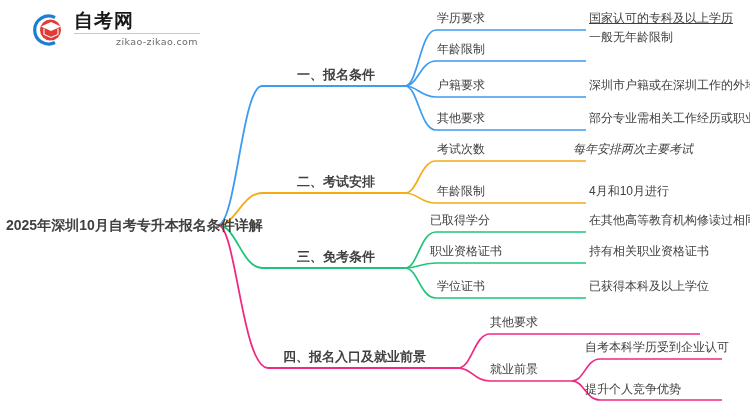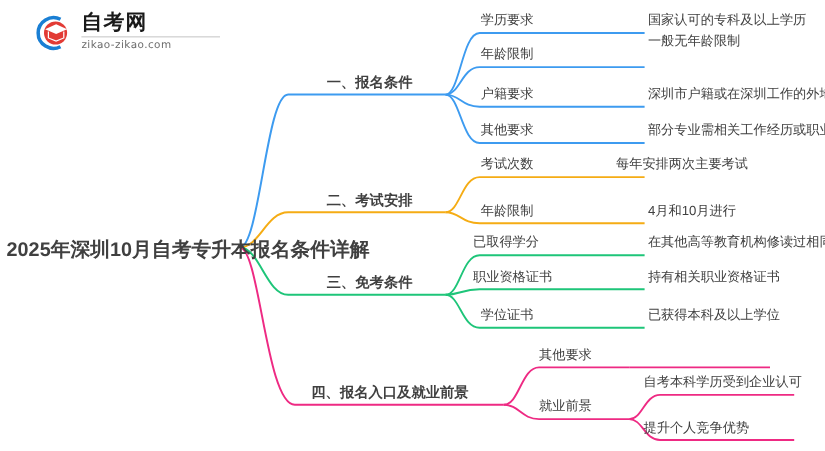--- a/index.html
+++ b/index.html
@@ -27,21 +27,21 @@
     height: 410px;
     pointer-events: none;
   }
   .node {
     position: absolute;
     white-space: nowrap;
     color: #404040;
     line-height: 1;
   }
   .node-root {
-    font-size: 18px;
+    font-size: 14px;
     font-weight: bold;
     letter-spacing: 0px;
   }
   .node-l1 {
     font-size: 13px;
     font-weight: bold;
   }
   .node-l2 {
     font-size: 12px;
   }
@@ -81,20 +81,21 @@
     background: #c9c9c9;
     margin: 1px 0 2px 0;
     width: 126px;
   }
   #logo .logo-url {
     font-size: 9.5px;
     color: #6b6b6b;
     letter-spacing: 0.4px;
     line-height: 11px;
     font-family: "DejaVu Sans", sans-serif;
+    margin-left: 42px;
   }
 </style>
 </head>
 <body>
 
 <div id="mindmap-root">
 
   <div id="logo">
     <div class="mark">
       <svg width="40" height="40" viewBox="0 0 40 40">
@@ -144,33 +145,33 @@
   </svg>
 
   <div class="node node-root" style="left:6px; top:218px;">2025年深圳10月自考专升本报名条件详解</div>
 
   <div class="node node-l1" style="left:297px; top:68px;">一、报名条件</div>
   <div class="node node-l1" style="left:297px; top:175px;">二、考试安排</div>
   <div class="node node-l1" style="left:297px; top:250px;">三、免考条件</div>
   <div class="node node-l1" style="left:283px; top:350px;">四、报名入口及就业前景</div>
 
   <div class="node node-l2" style="left:437px; top:12px;">学历要求</div>
-  <div class="node node-l3" style="left:589px; top:12px;">国家认可的专科及以上学历</div>
+  <div class="node node-l3" style="left:589px; top:12px;text-decoration:underline;">国家认可的专科及以上学历</div>
 
   <div class="node node-l2" style="left:437px; top:43px;">年龄限制</div>
   <div class="node node-l3" style="left:589px; top:31px;">一般无年龄限制</div>
 
   <div class="node node-l2" style="left:437px; top:79px;">户籍要求</div>
   <div class="node node-l3" style="left:589px; top:79px;">深圳市户籍或在深圳工作的外地人员</div>
 
   <div class="node node-l2" style="left:437px; top:112px;">其他要求</div>
   <div class="node node-l3" style="left:589px; top:112px;">部分专业需相关工作经历或职业资格证书</div>
 
   <div class="node node-l2" style="left:437px; top:143px;">考试次数</div>
-  <div class="node node-l3" style="left:560px; top:143px;">每年安排两次主要考试</div>
+  <div class="node node-l3" style="left:573px; top:143px;font-style:italic;">每年安排两次主要考试</div>
 
   <div class="node node-l2" style="left:437px; top:185px;">年龄限制</div>
   <div class="node node-l3" style="left:589px; top:185px;">4月和10月进行</div>
 
   <div class="node node-l2" style="left:430px; top:214px;">已取得学分</div>
   <div class="node node-l3" style="left:589px; top:214px;">在其他高等教育机构修读过相同科目</div>
 
   <div class="node node-l2" style="left:430px; top:245px;">职业资格证书</div>
   <div class="node node-l3" style="left:589px; top:245px;">持有相关职业资格证书</div>
 

